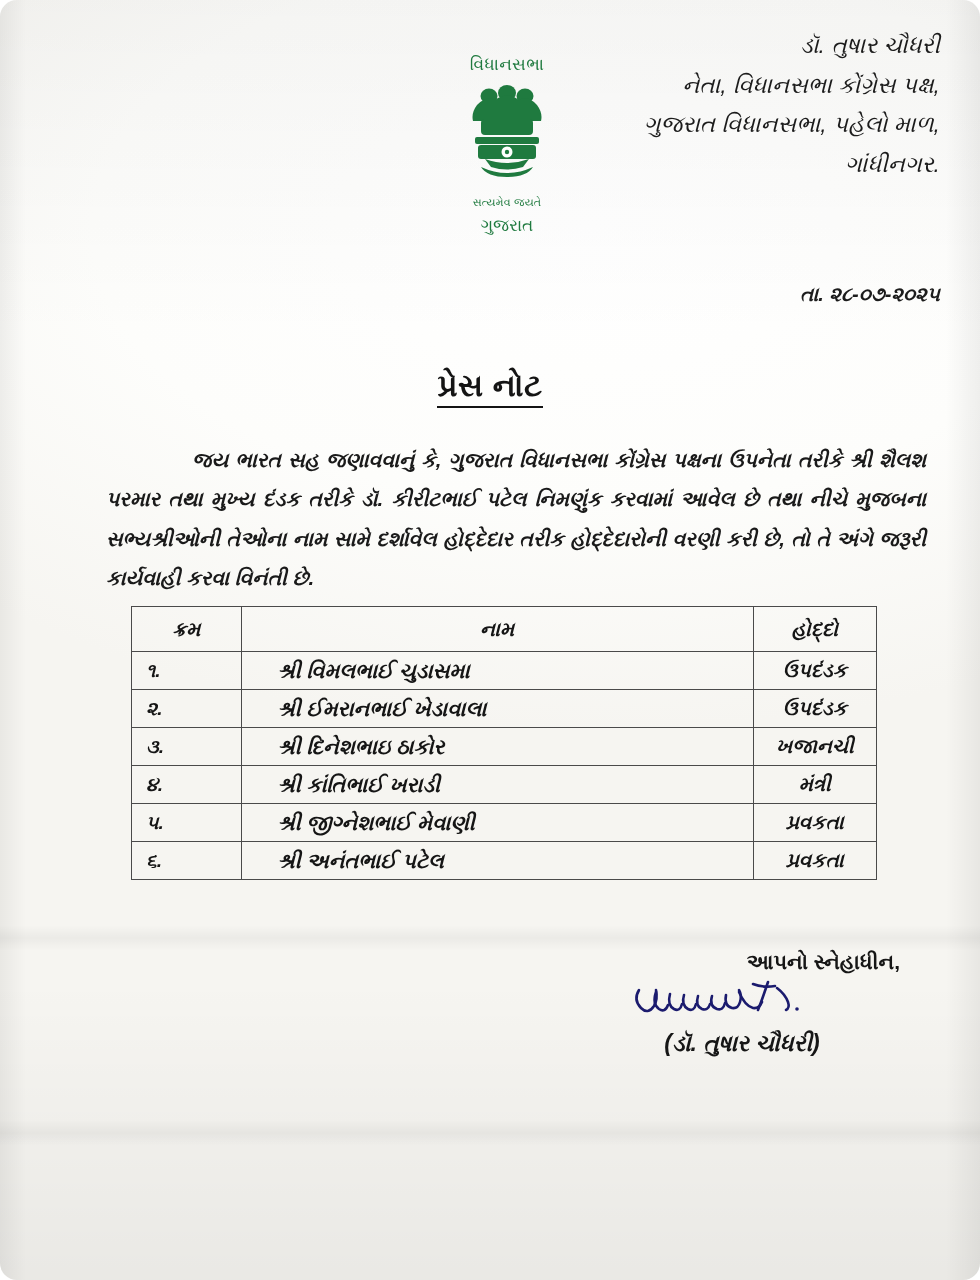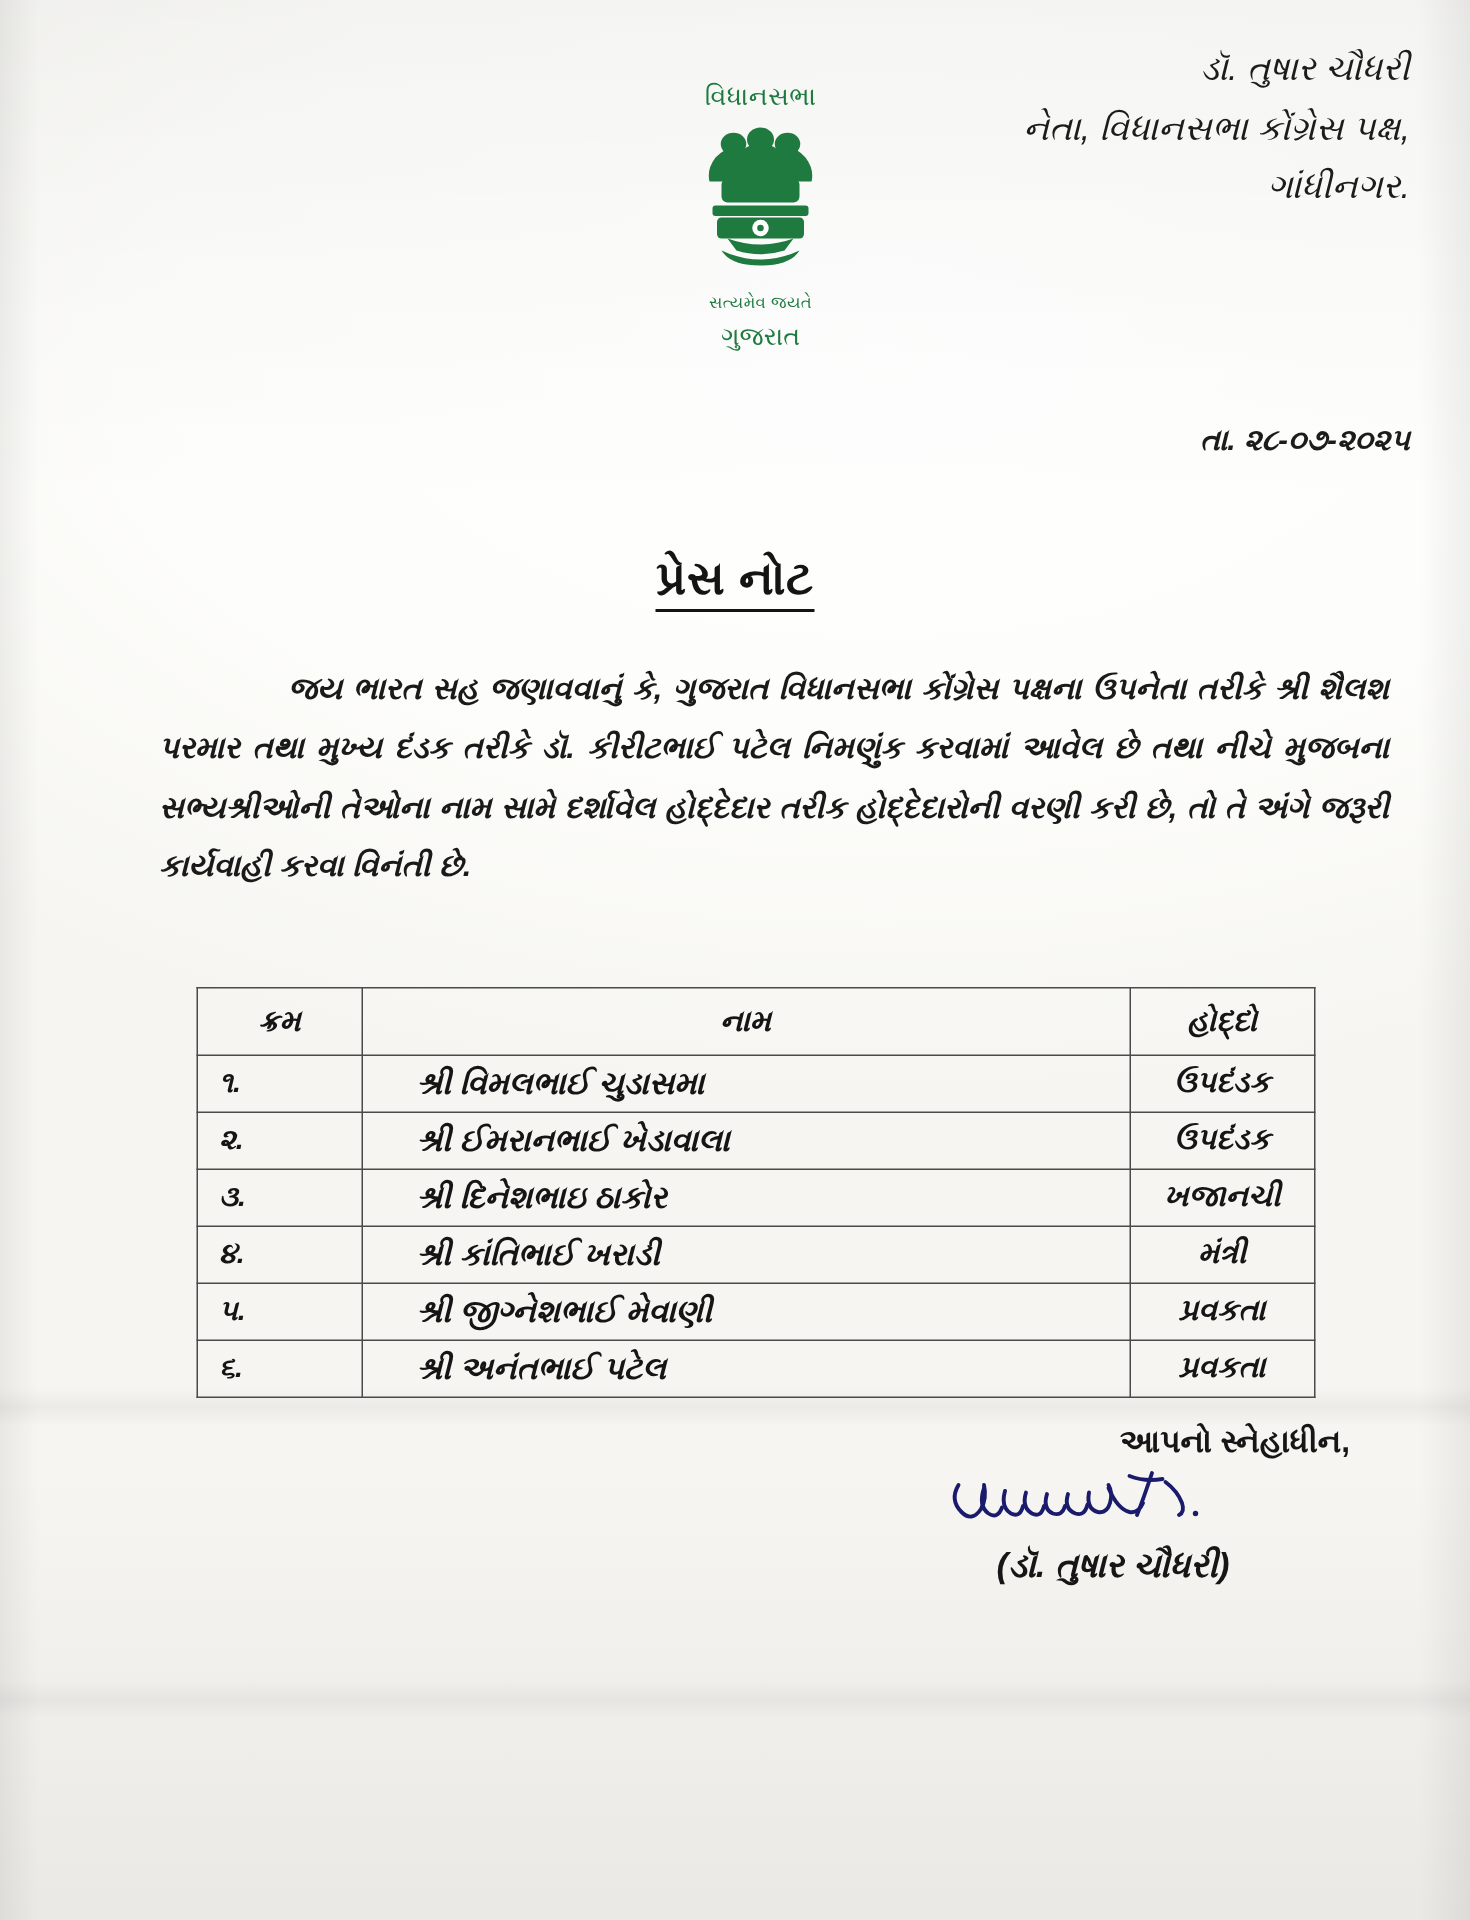--- a/index.html
+++ b/index.html
@@ -12,20 +12,21 @@
     font-family: "Liberation Sans", sans-serif;
   }
   .page {
     position: relative;
     width: 980px;
     height: 1280px;
     overflow: hidden;
     background:
       radial-gradient(ellipse 900px 500px at 60% 18%, #ffffff 0%, #fdfdfb 55%, #f6f5f1 100%),
       linear-gradient(180deg, #fbfbf9 0%, #f4f3ef 60%, #edece7 100%);
+    border-radius: 17px;
   }
   
   .paper-shade-top {
     position: absolute;
     left: 0; top: 0; width: 980px; height: 340px;
     background: linear-gradient(180deg, rgba(0,0,0,0.035) 0%, rgba(0,0,0,0.0) 100%);
     pointer-events: none;
   }
   .paper-shade-bottom {
     position: absolute;
@@ -132,21 +133,21 @@
     text-align: justify;
     font-style: italic;
     font-weight: 600;
     text-indent: 86px;
   }
 
   
   .members-table {
     position: absolute;
     left: 131px;
-    top: 658px;
+    top: 606px;
     width: 746px;
     border-collapse: collapse;
     font-size: 20px;
     color: #151515;
   }
   .members-table th,
   .members-table td {
     border: 1px solid #4a4a4a;
     padding: 5px 8px;
     font-weight: 600;
@@ -241,20 +242,21 @@
         </g>
       </svg>
     </div>
     <div class="emblem-caption-motto">સત્યમેવ જયતે</div>
     <div class="emblem-caption-state">ગુજરાત</div>
   </div>
 
   <div class="header-address">
     <div>ડૉ. તુષાર ચૌધરી</div>
     <div>નેતા, વિધાનસભા કોંગ્રેસ પક્ષ,</div>
+    <div>ગુજરાત વિધાનસભા, પહેલો માળ,</div>
     <div>ગાંધીનગર.</div>
   </div>
 
   <div class="doc-date">તા. ૨૮-૦૭-૨૦૨૫</div>
 
   <div class="doc-title">
     <span>પ્રેસ નોટ</span>
   </div>
 
   <div class="body-para">જય ભારત સહ જણાવવાનું કે, ગુજરાત વિધાનસભા કોંગ્રેસ પક્ષના ઉપનેતા તરીકે શ્રી શૈલશ પરમાર તથા મુખ્ય દંડક તરીકે ડૉ. કીરીટભાઈ પટેલ નિમણુંક કરવામાં આવેલ છે તથા નીચે મુજબના સભ્યશ્રીઓની તેઓના નામ સામે દર્શાવેલ હોદ્દેદાર તરીક હોદ્દેદારોની વરણી કરી છે, તો તે અંગે જરૂરી કાર્યવાહી કરવા વિનંતી છે.</div>

